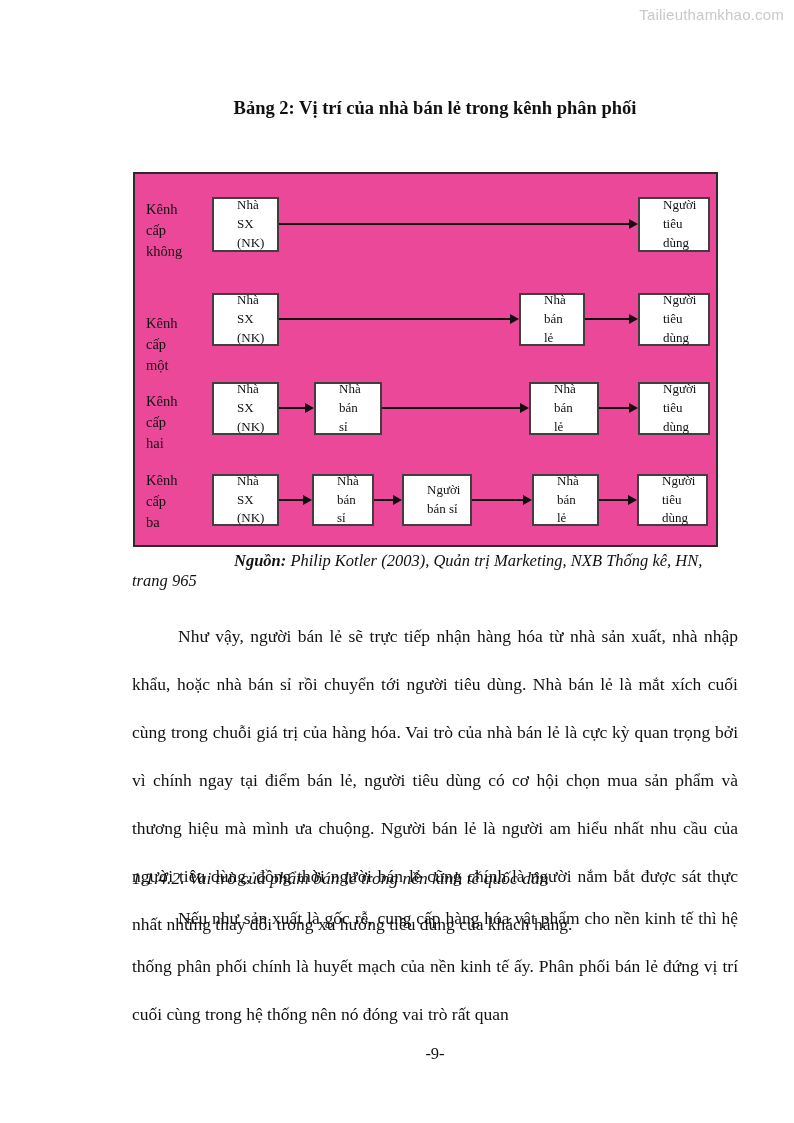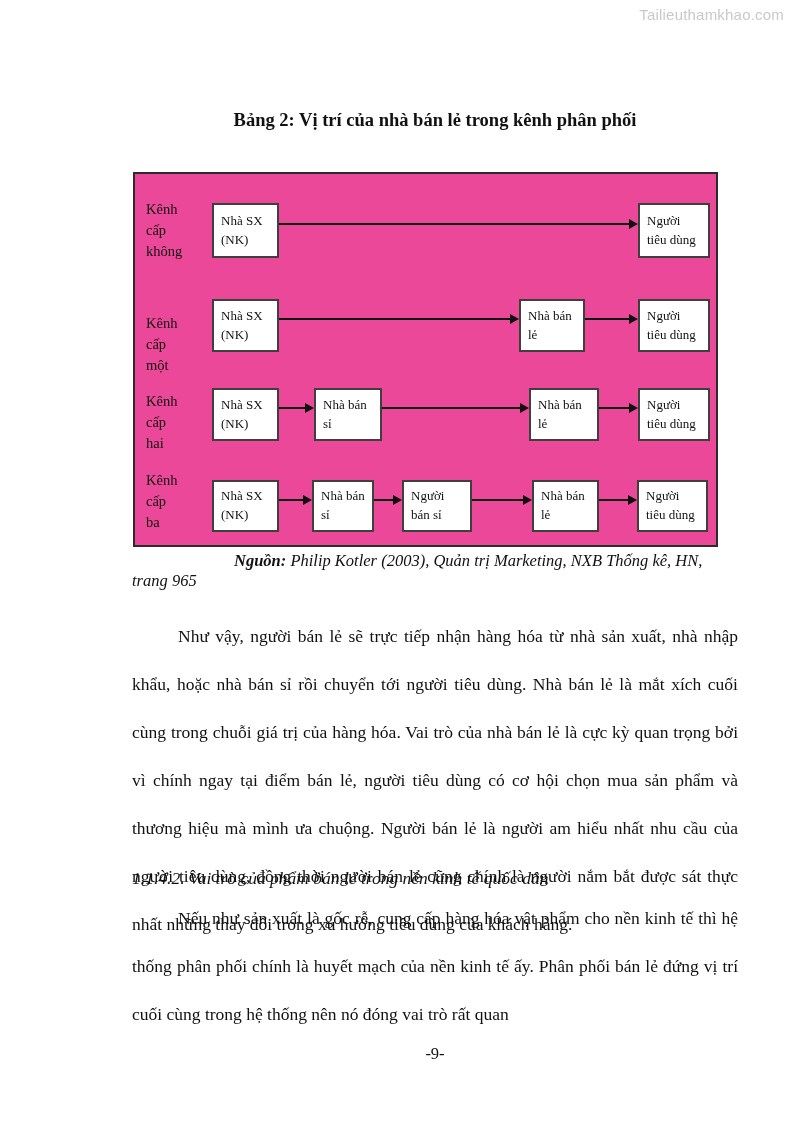--- a/index.html
+++ b/index.html
@@ -11,38 +11,38 @@
     overflow:hidden;
     font-family:"Liberation Serif", serif;
     color:#111111;
   }
   .watermark{
     position:absolute;top:6px;right:10px;
     font-family:"Liberation Sans", sans-serif;
     font-size:15px;color:#c9c9c9;letter-spacing:.2px;
   }
   .doc-title{
-    position:absolute;left:132px;top:110px;width:606px;
+    position:absolute;left:132px;top:98px;width:606px;
     text-align:center;font-weight:bold;font-size:18.5px;
   }
   
   .diagram{
     position:absolute;left:133px;top:172px;width:581px;height:371px;
     border:2px solid #2b2b2b;background:#ec4899;
   }
   .row-label{
     position:absolute;left:11px;width:60px;
     font-size:14.5px;line-height:21px;white-space:pre-line;
   }
   .dbox{
     position:absolute;
     border:2px solid #3f3f3f;background:#ffffff;
     display:flex;align-items:center;
-    padding-left:7px;box-sizing:border-box;
-    font-size:13px;line-height:1.45;white-space:pre-line;margin-top:6px;
+    padding-left:23px;box-sizing:border-box;
+    font-size:13px;line-height:1.45;white-space:pre-line;
   }
   .arrow{position:absolute;height:10px;}
   .arrow::before{
     content:"";position:absolute;left:0;right:6px;top:4px;
     border-top:2px solid #101010;
   }
   .arrow::after{
     content:"";position:absolute;right:0;top:0;width:0;height:0;
     border-left:9px solid #101010;
     border-top:5px solid transparent;border-bottom:5px solid transparent;

